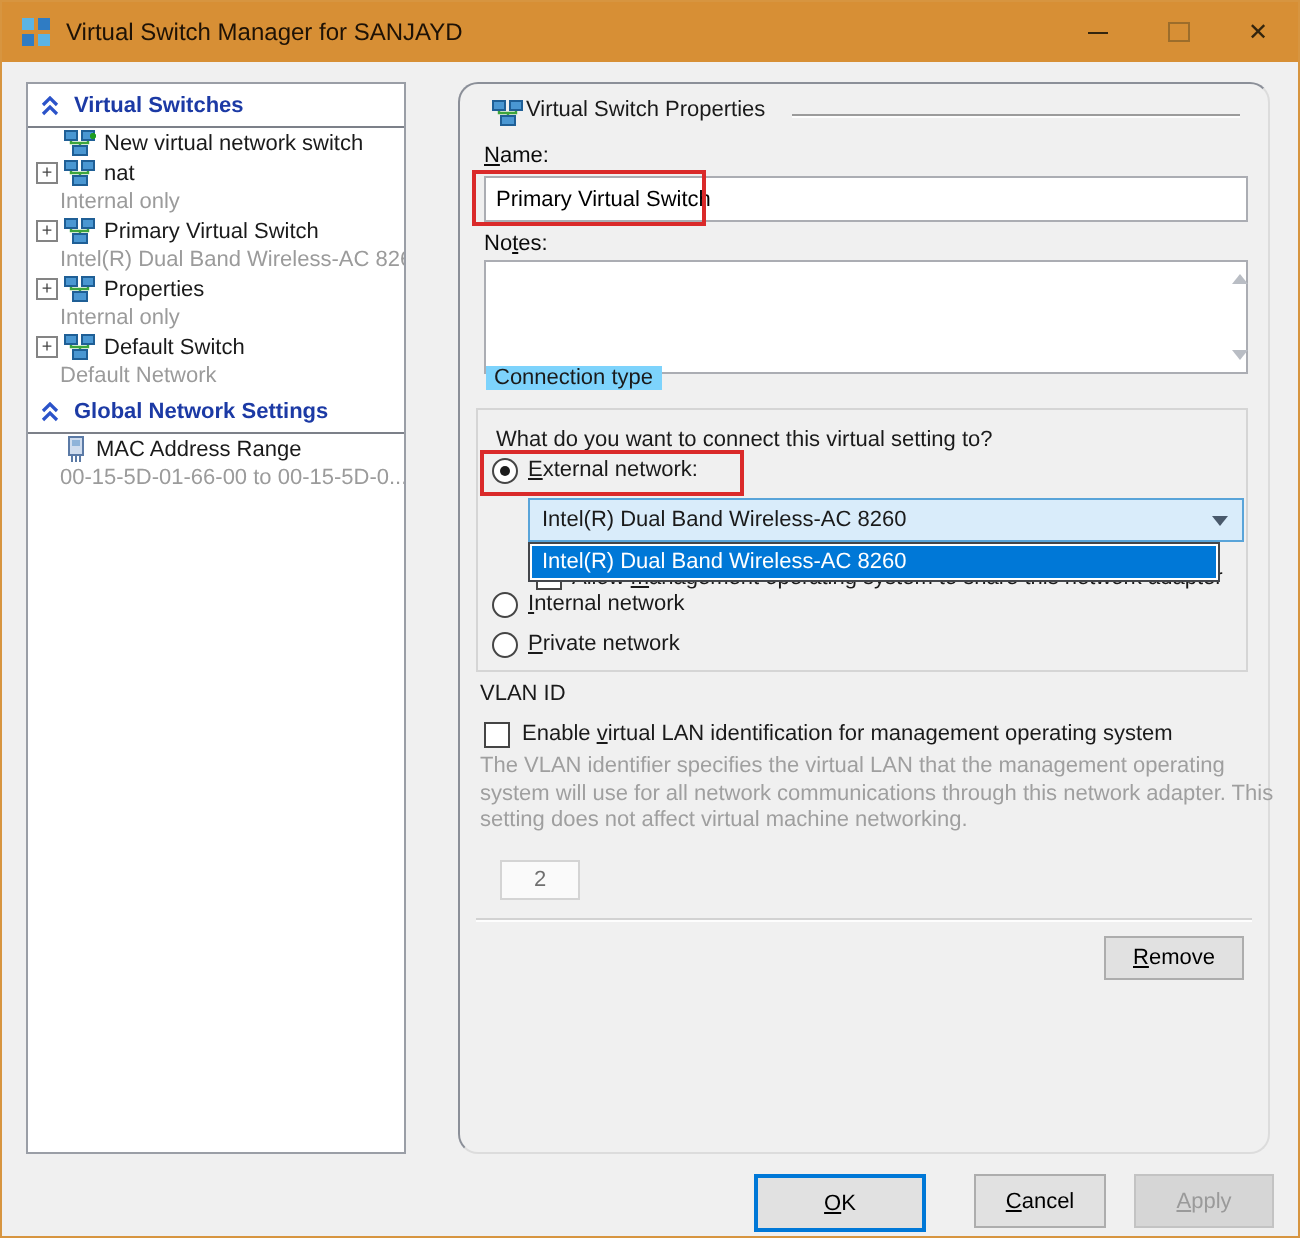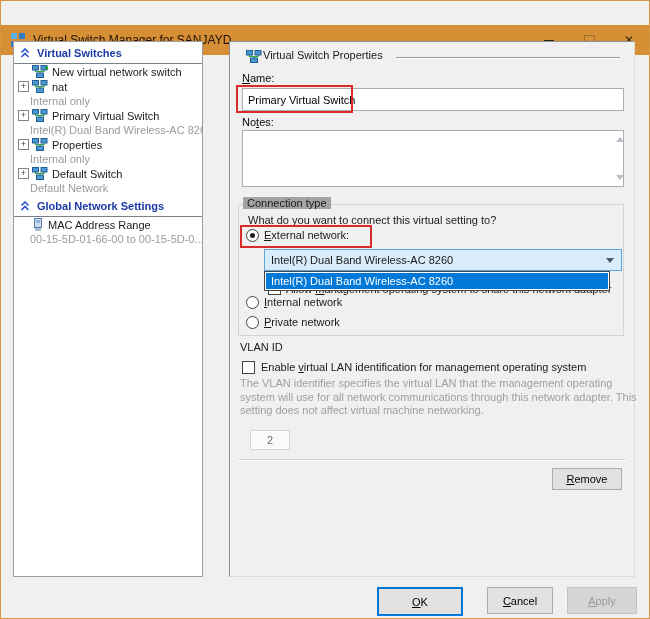--- a/index.html
+++ b/index.html
@@ -2,21 +2,21 @@
 <html><head>
 <meta charset="utf-8">
 <style>
   html,body{margin:0;padding:0;background:#c8c8c8;font-family:"Liberation Sans",sans-serif;}
   #window{
     position:relative;width:650px;height:619px;background:#f0f0f0;
     border:1px solid #d79540;box-sizing:border-box;overflow:hidden;
     font-size:11px;color:#1a1a1a;
   }
   
-  #titlebar{position:absolute;left:0;top:0;width:100%;height:30px;background:#d78f35;display:flex;align-items:center;margin-top:24px;}
+  #titlebar{position:absolute;left:0;top:0;width:100%;height:30px;background:#d78f35;display:flex;align-items:center;}
   #titlebar .app-icon{margin-left:9px;width:16px;height:16px;flex:0 0 auto;}
   #titlebar .title-text{margin-left:7px;font-size:12px;color:#1e1206;}
   #tb-controls{position:absolute;right:0;top:0;height:30px;display:flex;}
   .tb-btn{width:40px;height:30px;display:flex;align-items:center;justify-content:center;cursor:default;}
   .glyph-min{width:10px;height:1px;background:#33250e;}
   .glyph-max{width:9px;height:8px;border:1px solid #6b5222;opacity:.55;}
   
   #sidebar{
     position:absolute;left:12px;top:40px;width:190px;height:536px;background:#fff;
     border:1px solid #9a9ea6;box-sizing:border-box;overflow:hidden;
@@ -28,39 +28,40 @@
     box-sizing:border-box;font-size:9px;line-height:8px;text-align:center;color:#444;flex:0 0 auto;}
   .sb-item .sb-icon{margin-left:3px;flex:0 0 auto;}
   .sb-item .sb-icon.noexp{margin-left:18px;}
   .sb-item .sb-label{margin-left:4px;white-space:nowrap;}
   .sb-sub{height:14px;padding-left:16px;color:#9b9b9b;display:flex;align-items:center;white-space:nowrap;}
   
   #rightpanel{
     position:absolute;left:228px;top:40px;width:406px;height:536px;background:#f0f0f0;
     border-style:solid;border-width:1px;border-color:#8b8f98 #dcdcdc #dcdcdc #8b8f98;
     box-sizing:border-box;
+    border-radius:10px;
   }
   #rightpanel *{box-sizing:border-box;}
   .abs{position:absolute;}
   .vsp-header-icon{left:16px;top:8px;}
   .vsp-header-label{left:33px;top:7px;}
   .vsp-header-line{left:166px;top:15px;width:224px;height:2px;border-top:1px solid #9b9b9b;border-bottom:1px solid #fdfdfd;}
   .field-label{color:#0a0a0a;}
   #name-label{left:12px;top:30px;}
   #name-input{left:12px;top:46px;width:382px;height:23px;border:1px solid #abadb3;background:#fff;
     font-family:"Liberation Sans",sans-serif;font-size:11px;padding:0 5px;color:#000;}
   #notes-label{left:12px;top:74px;}
   #notes-box{left:12px;top:88px;width:382px;height:57px;border:1px solid #abadb3;background:#fff;}
   .tri-up{position:absolute;right:5px;top:7px;width:0;height:0;border-left:4px solid transparent;
     border-right:4px solid transparent;border-bottom:5px solid #b9bdc4;}
   .tri-down{position:absolute;right:5px;bottom:7px;width:0;height:0;border-left:4px solid transparent;
     border-right:4px solid transparent;border-top:5px solid #b9bdc4;}
   
   #conn-groupbox{left:8px;top:162px;width:386px;height:132px;border:1px solid #d5d5d5;}
-  #conn-group-label{left:13px;top:155px;background:#a3a3a3;padding:0 4px;z-index:5;}
+  #conn-group-label{left:13px;top:141px;background:#7dd3fc;padding:0 4px;z-index:5;}
   #conn-question{left:18px;top:172px;}
   .radio{width:13px;height:13px;border:1px solid #454545;border-radius:50%;background:#fff;position:absolute;}
   .radio.checked::after{content:"";position:absolute;left:3px;top:3px;width:5px;height:5px;border-radius:50%;background:#1c1c1c;}
   .checkbox{width:13px;height:13px;border:1px solid #454545;background:#fff;position:absolute;
     font-size:10px;line-height:11px;text-align:center;color:#1c1c1c;}
   #ext-radio{left:16px;top:187px;}
   #ext-label{left:34px;top:187px;}
   #combobox{left:34px;top:207px;width:358px;height:22px;background:#d9ecfa;border:1px solid #59a4d9;z-index:30;
     display:flex;align-items:center;padding-left:6px;}
   #combobox .cb-chevron{position:absolute;right:7px;top:8px;width:0;height:0;border-left:4px solid transparent;

